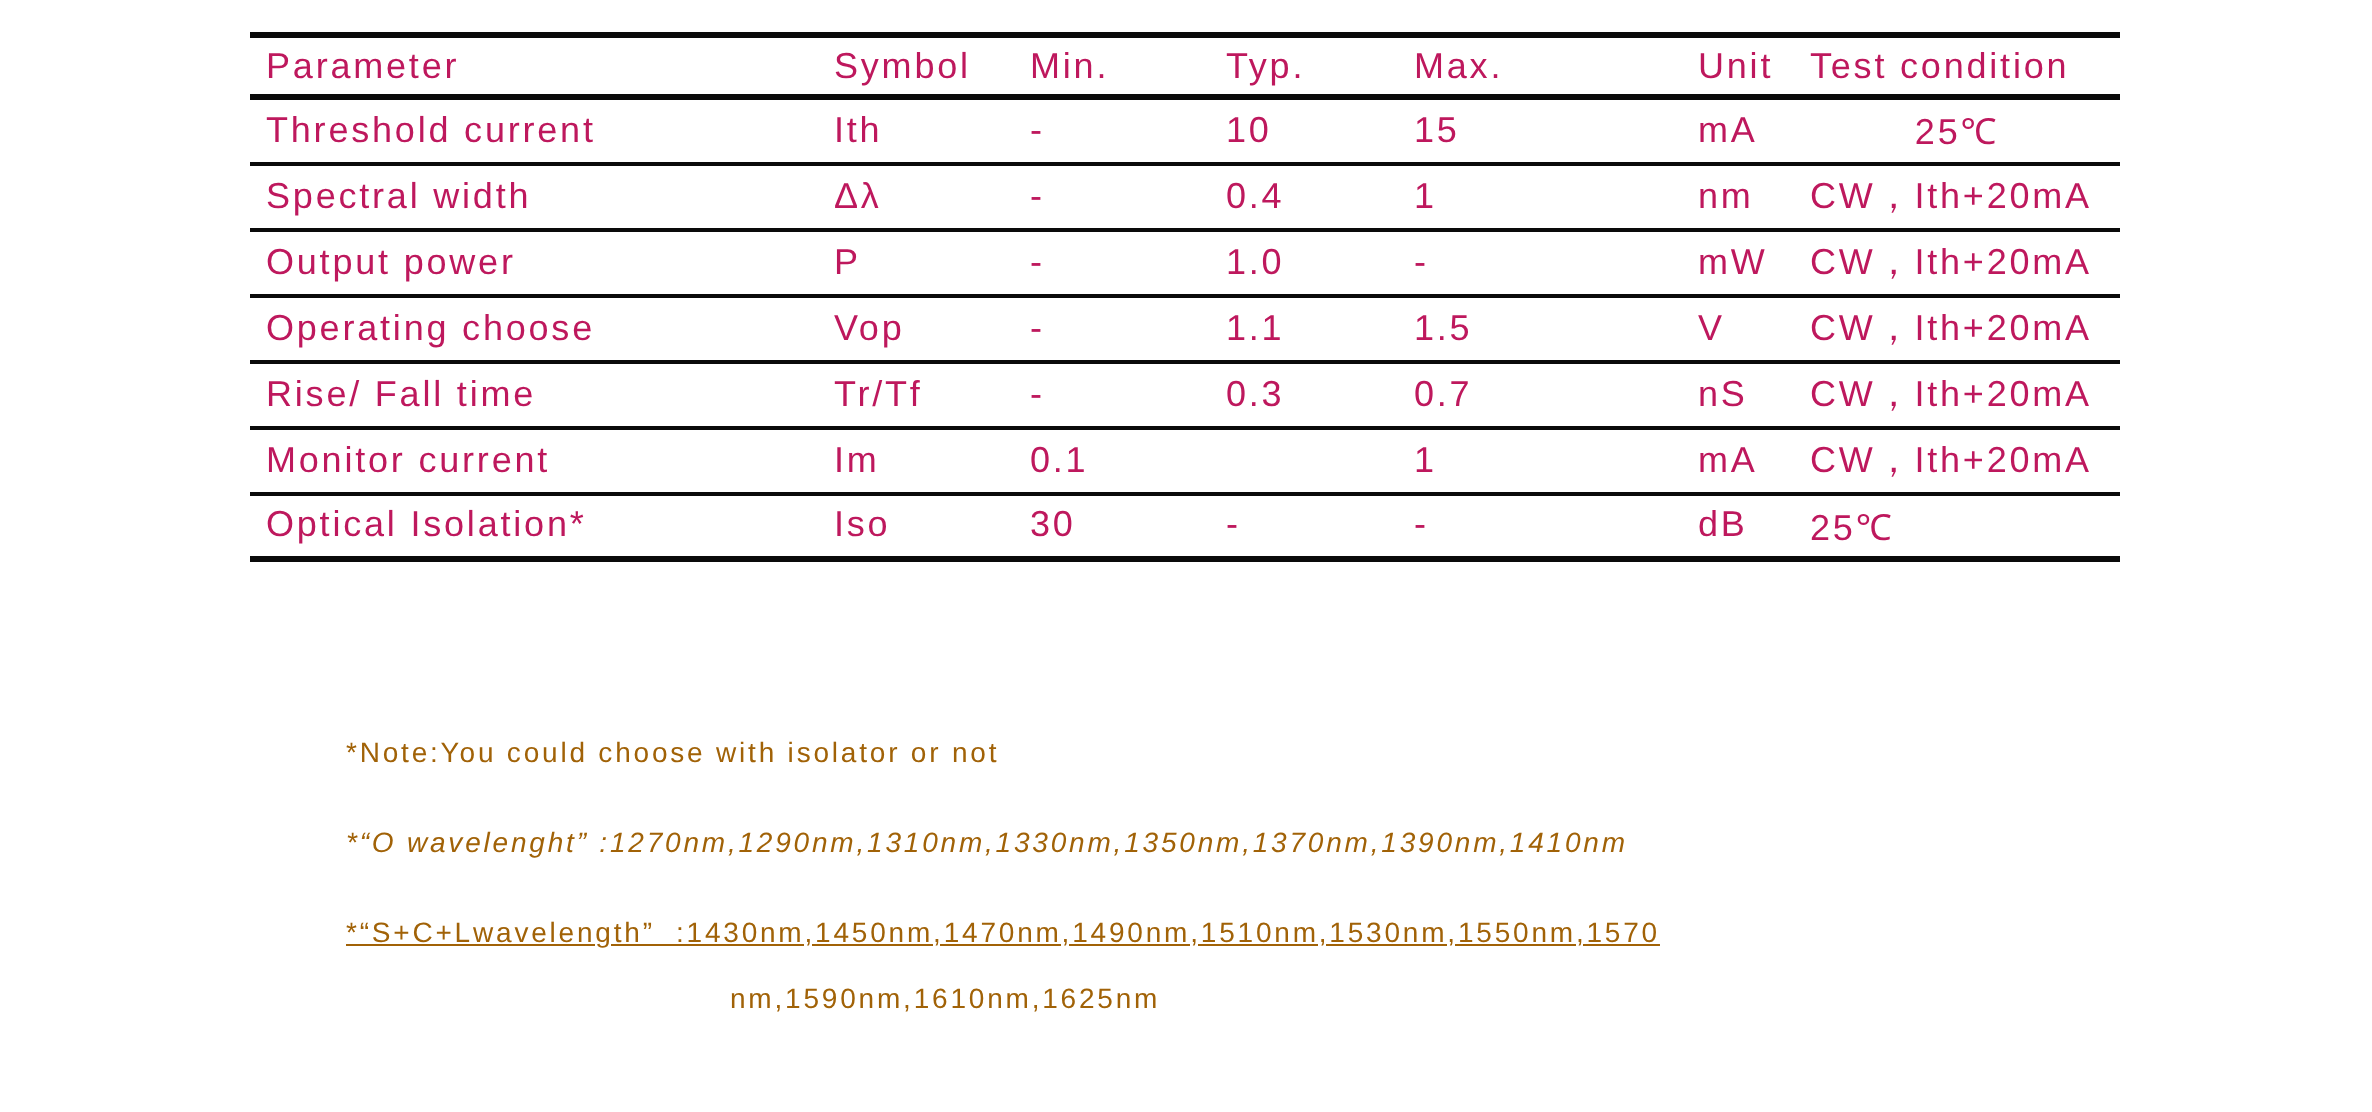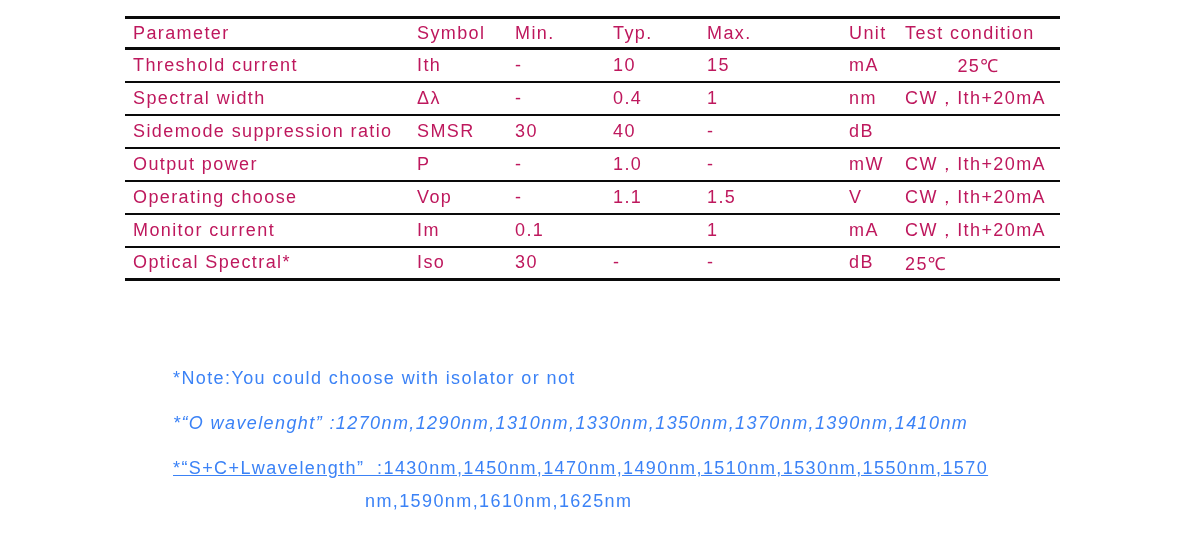--- a/index.html
+++ b/index.html
@@ -14,21 +14,21 @@
   .spec-table thead tr { border-top:3px solid #0a0a0a; border-bottom:3px solid #0a0a0a; height:31px; }
   .spec-table tbody tr { border-bottom:2px solid #0a0a0a; height:33px; }
   .spec-table tbody tr:last-child { border-bottom:3px solid #0a0a0a; }
   .spec-table th, .spec-table td {
     text-align:left; font-weight:normal; vertical-align:middle;
     padding-left:8px; white-space:nowrap; overflow:hidden;
   }
   .spec-table td.center { text-align:center; padding-left:0; }
 
   .note {
-    position:absolute; color:#3b82f6; font-size:18px;
+    position:absolute; color:#a16207; font-size:14px;
     letter-spacing:1.4px; white-space:pre;
   }
   .note-1 { left:173px; top:368px; }
   .note-2 { left:173px; top:413px;font-style:italic; }
   .note-3a { left:173px; top:458px;text-decoration:underline; }
   .note-3b { left:365px; top:491px; }
 </style>
 </head>
 <body>
 
@@ -66,57 +66,57 @@
       <tr>
         <td>Spectral width</td>
         <td>Δλ</td>
         <td>-</td>
         <td>0.4</td>
         <td>1</td>
         <td>nm</td>
         <td>CW，Ith+20mA</td>
       </tr>
       <tr>
-        <td>Sidemode suppression ratio</td>
-        <td>SMSR</td>
-        <td>30</td>
-        <td>40</td>
-        <td>-</td>
-        <td>dB</td>
-        <td></td>
-      </tr>
-      <tr>
         <td>Output power</td>
         <td>P</td>
         <td>-</td>
         <td>1.0</td>
         <td>-</td>
         <td>mW</td>
         <td>CW，Ith+20mA</td>
       </tr>
       <tr>
         <td>Operating choose</td>
         <td>Vop</td>
         <td>-</td>
         <td>1.1</td>
         <td>1.5</td>
         <td>V</td>
         <td>CW，Ith+20mA</td>
       </tr>
       <tr>
+        <td>Rise/ Fall time</td>
+        <td>Tr/Tf</td>
+        <td>-</td>
+        <td>0.3</td>
+        <td>0.7</td>
+        <td>nS</td>
+        <td>CW，Ith+20mA</td>
+      </tr>
+      <tr>
         <td>Monitor current</td>
         <td>Im</td>
         <td>0.1</td>
         <td></td>
         <td>1</td>
         <td>mA</td>
         <td>CW，Ith+20mA</td>
       </tr>
       <tr>
-        <td>Optical Spectral*</td>
+        <td>Optical Isolation*</td>
         <td>Iso</td>
         <td>30</td>
         <td>-</td>
         <td>-</td>
         <td>dB</td>
         <td>25℃</td>
       </tr>
     </tbody>
 </table>
 

